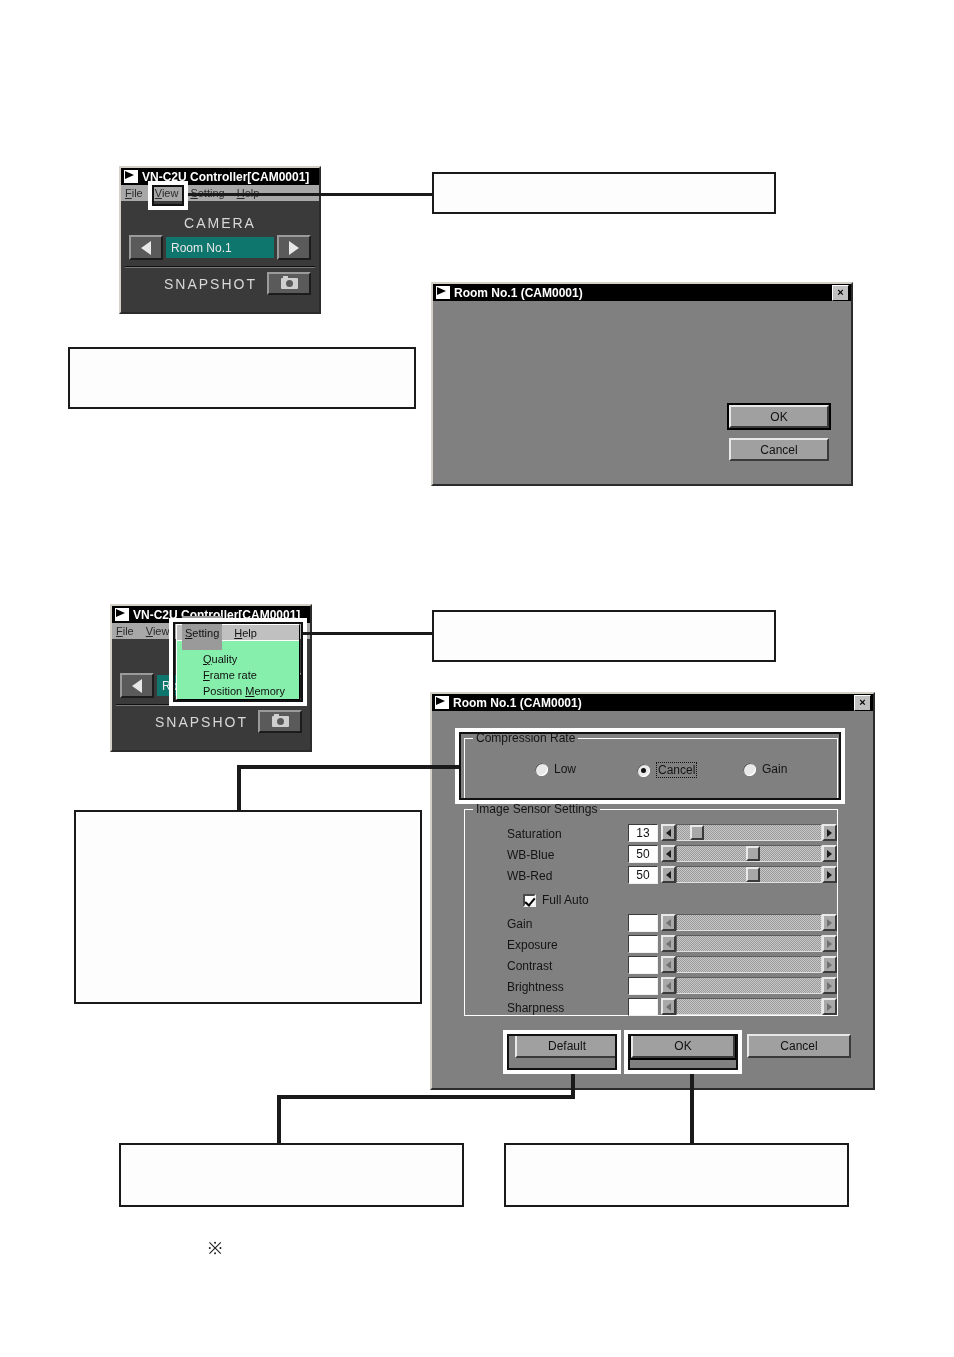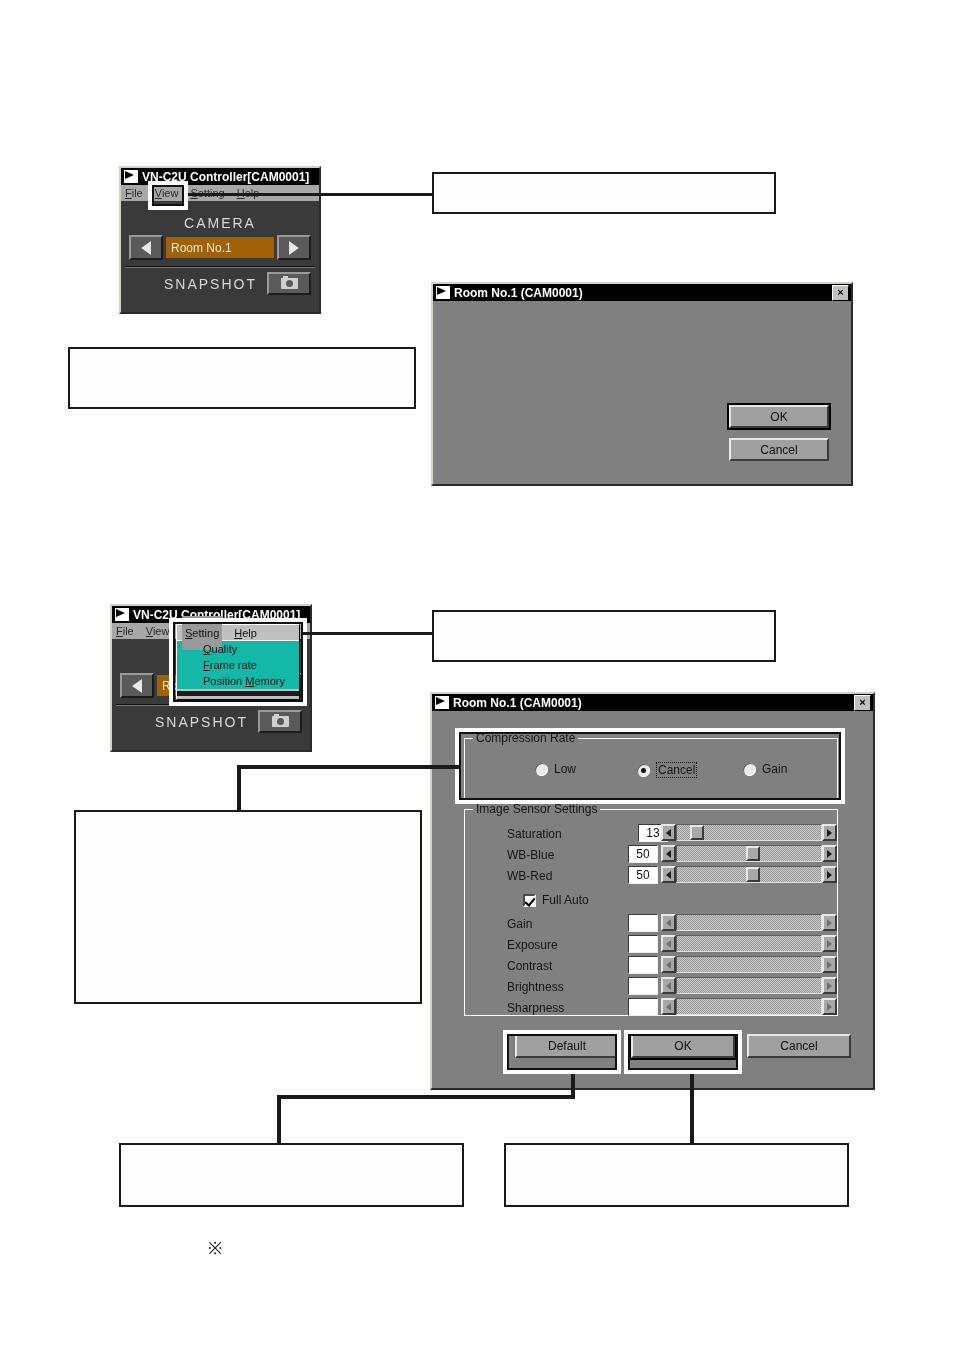--- a/index.html
+++ b/index.html
@@ -28,21 +28,21 @@
                  font-size:11px;color:#2a2a2a;padding-left:4px;gap:12px;}
   .ctrl .menubar span{white-space:nowrap;}
   .u{text-decoration:underline;}
   .cam-label{color:#d8d8d8;font-size:14px;letter-spacing:2px;text-align:center;}
   .cam-row{display:flex;align-items:center;justify-content:center;gap:3px;margin-top:4px;}
   .arrowbtn{width:30px;height:21px;background:#5a5a5a;border-top:2px solid #9a9a9a;
     border-left:2px solid #9a9a9a;border-right:2px solid #1c1c1c;border-bottom:2px solid #1c1c1c;
     display:flex;align-items:center;justify-content:center;}
   .tri-l{width:0;height:0;border-right:10px solid #e8e8e8;border-top:7px solid transparent;border-bottom:7px solid transparent;}
   .tri-r{width:0;height:0;border-left:10px solid #e8e8e8;border-top:7px solid transparent;border-bottom:7px solid transparent;}
-  .cam-field{width:108px;height:21px;background:#a16207;color:#e8e8e8;font-size:12px;
+  .cam-field{width:108px;height:21px;background:#0f766e;color:#e8e8e8;font-size:12px;
      display:flex;align-items:center;padding-left:5px;box-sizing:border-box;}
   .hr-dark{border:0;border-top:1px solid #111;border-bottom:1px solid #787878;margin:6px 4px 0 4px;}
   .snap-row{display:flex;align-items:center;justify-content:flex-end;gap:10px;padding:4px 8px 0 0;}
   .snap-label{color:#d8d8d8;font-size:14px;letter-spacing:2px;}
   .snapbtn{width:40px;height:19px;background:#5a5a5a;border-top:2px solid #9a9a9a;
     border-left:2px solid #9a9a9a;border-right:2px solid #1c1c1c;border-bottom:2px solid #1c1c1c;
     display:flex;align-items:center;justify-content:center;}
   .cam-glyph{width:17px;height:11px;background:#cfcfcf;border-radius:1px;position:relative;}
   .cam-glyph::before{content:"";position:absolute;left:5px;top:2px;width:7px;height:7px;
      border-radius:50%;background:#5a5a5a;}
@@ -195,21 +195,21 @@
       </div>
     </div>
   </div>
 </div>
 
 <div class="popmenu" style="left:176px;top:624px;width:124px;height:76px;">
   <div class="mb">
     <span class="sel"><span class="u">S</span>etting</span>
     <span><span class="u">H</span>elp</span>
   </div>
-  <div style="background:#14b8a6;border-top:1px solid #fff;padding-top:0;">
+  <div style="background:#86efac;border-top:1px solid #fff;padding-top:10px;">
     <div class="item"><span class="u">Q</span>uality</div>
     <div class="item"><span class="u">F</span>rame rate</div>
     <div class="item">Position <span class="u">M</span>emory</div>
   </div>
   <div class="foot"></div>
 </div>
 <div class="hl" style="left:169px;top:618px;width:138px;height:88px;"></div>
 <div class="hl-in" style="left:173px;top:622px;width:130px;height:80px;"></div>
 <div class="conn" style="left:303px;top:632px;width:131px;height:3px;"></div>
 <div class="callout" style="left:432px;top:610px;width:344px;height:52px;"></div>
@@ -234,21 +234,21 @@
     <div class="radio" style="left:278px;top:23px;">
       <span class="rdot"></span>
       <span>Gain</span>
     </div>
   </div>
 
   <div class="grp" style="left:32px;top:115px;width:372px;height:205px;">
     <span class="grp-title">Image Sensor Settings</span>
 
     <div class="lbl" style="left:42px;top:17px;">Saturation</div>
-    <div class="numbox" style="left:163px;top:14px;width:30px;height:18px;margin-left:10px;">13</div>
+    <div class="numbox" style="left:163px;top:14px;width:30px;height:18px;">13</div>
     <div class="sld" style="left:196px;top:14px;width:176px;">
       <div class="sbtn">
           <span class="t-l"></span>
         </div>
       <div class="strack">
           <div class="sthumb" style="left:9%"></div>
         </div>
       <div class="sbtn">
           <span class="t-r"></span>
         </div>

